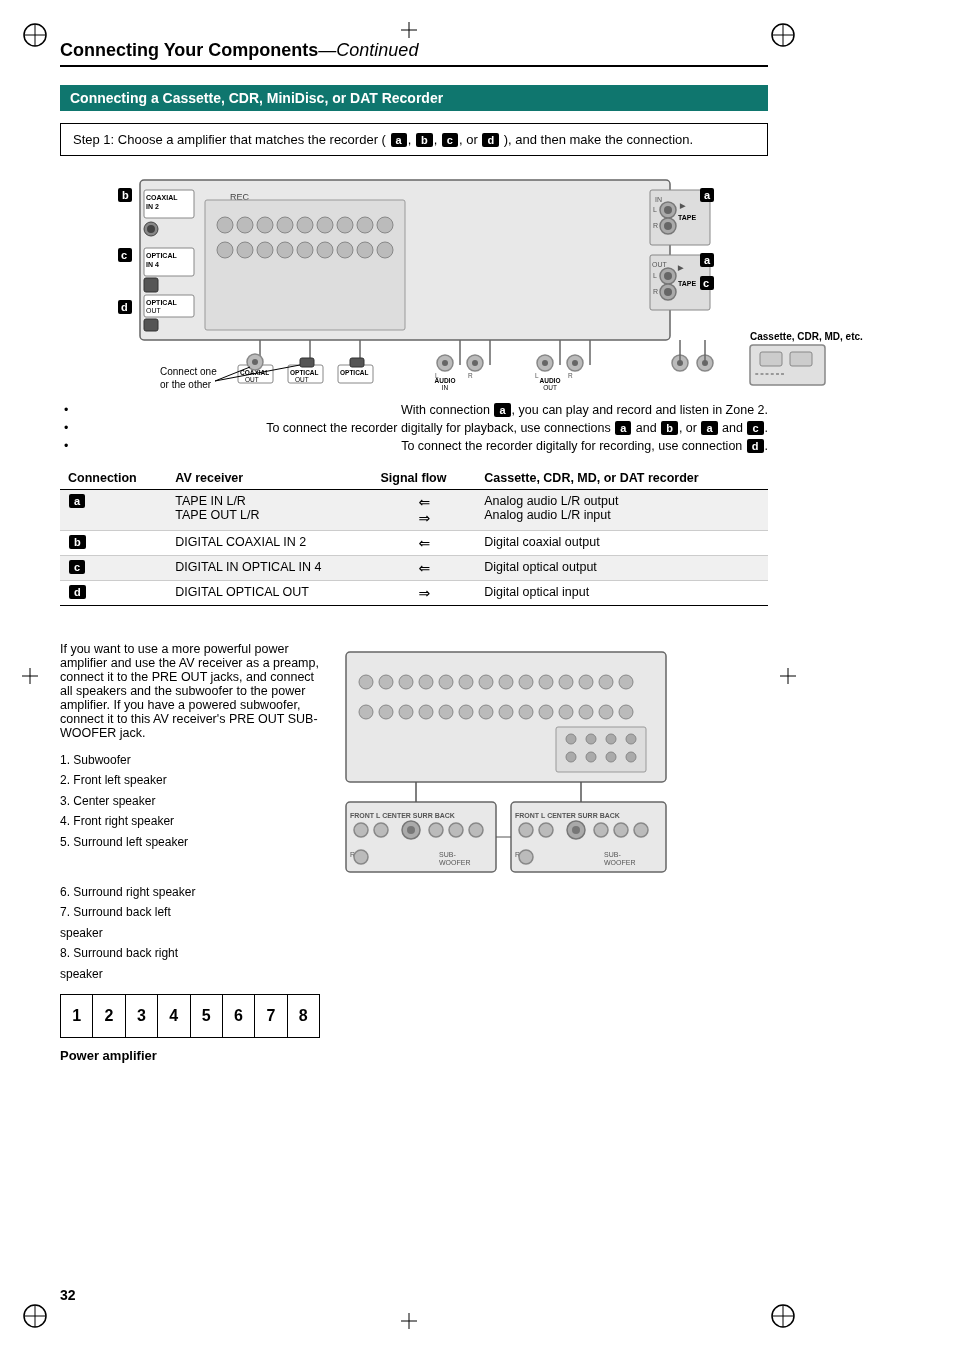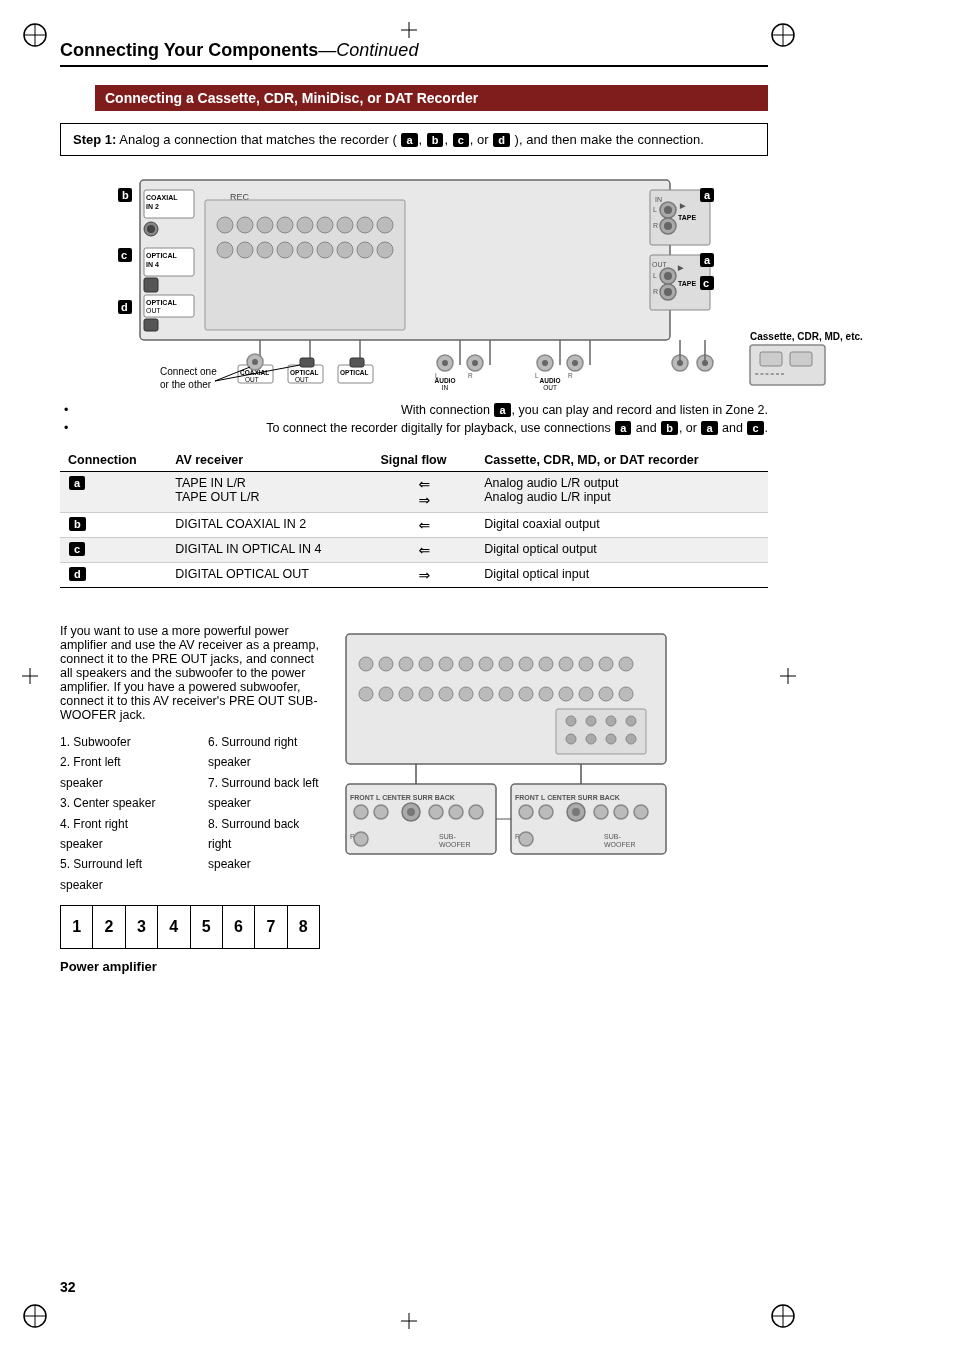--- a/index.html
+++ b/index.html
@@ -46,36 +46,35 @@
     .page-title {
       font-size: 18px;
       font-weight: bold;
       border-bottom: 2px solid #000;
       padding-bottom: 4px;
       margin-bottom: 18px;
     }
     .page-title em { font-style: italic; font-weight: normal; }
 
     .section-header {
-      background: #7f1d1d;
+      background: #0f766e;
       color: #fff;
       font-size: 14px;
       font-weight: bold;
       padding: 5px 10px;
       margin-bottom: 12px;
-      margin-left: 35px;
     }
 
     .step-box {
       border: 1px solid #000;
       padding: 8px 12px;
       margin-bottom: 14px;
       font-size: 13px;
     }
-    .step-box .step-label { font-weight: bold; }
+    .step-box .step-label { font-weight: normal; }
 
     
     .badge {
       display: inline-block;
       background: #000;
       color: #fff;
       font-size: 11px;
       font-weight: bold;
       padding: 1px 5px;
       border-radius: 2px;
@@ -116,22 +115,23 @@
     .connection-table td {
       padding: 4px 8px;
       border-bottom: 1px solid #ccc;
       vertical-align: top;
     }
     .connection-table tr:last-child td { border-bottom: 1px solid #000; }
     .connection-table .row-badge td { background: #f0f0f0; }
     .arrow-cell { text-align: center; font-size: 14px; }
     .speaker-list {
       display: flex;
-      gap: 42px;
+      gap: 30px;
       margin: 8px 0;
+      flex-direction: column;
     }
     .speaker-col { font-size: 12px; line-height: 1.7; }
 
     
     .amp-boxes {
       display: flex;
       justify-content: center;
       margin: 10px 0;
       border: 1px solid #000;
       width: 100%;
@@ -149,21 +149,21 @@
     .power-amplifier-label {
       text-align: left;
       font-weight: bold;
       font-size: 13px;
       margin-top: 4px;
     }
 
     
     .page-number {
       position: absolute;
-      bottom: 56px;
+      bottom: 48px;
       left: 60px;
       font-size: 14px;
       font-weight: bold;
     }
 
     
     .diagram-wrapper {
       width: 100%;
       position: relative;
     }
@@ -238,21 +238,21 @@
   </div>
 
   <div class="page-title">
     <span>Connecting Your Components</span><em>—Continued</em>
   </div>
 
   <div class="section-header">Connecting a Cassette, CDR, MiniDisc, or DAT Recorder</div>
 
   <div class="step-box">
     <span class="step-label">Step 1:</span>
-    <span>Analog a connection that matches the recorder (</span>
+    <span>Choose a amplifier that matches the recorder (</span>
     <span class="badge">a</span>,
     <span class="badge">b</span>,
     <span class="badge">c</span>, or
     <span class="badge">d</span>
     <span>), and then make the connection.</span>
   </div>
 
   <div class="diagram-wrapper">
     <svg width="840" height="230" viewBox="0 0 840 230">
 
@@ -400,20 +400,21 @@
       <line x1="620" y1="170" x2="620" y2="195" stroke="#666" stroke-width="1.5"></line>
       <line x1="645" y1="170" x2="645" y2="195" stroke="#666" stroke-width="1.5"></line>
 
       <text x="690" y="170" font-size="10" fill="#000" font-weight="bold">Cassette, CDR, MD, etc.</text>
     </svg>
   </div>
 
   <ul class="bullets">
     <li>With connection <span class="badge">a</span>, you can play and record and listen in Zone 2.</li>
     <li>To connect the recorder digitally for playback, use connections <span class="badge">a</span> and <span class="badge">b</span>, or <span class="badge">a</span> and <span class="badge">c</span>.</li>
+    <li>To connect the recorder digitally for recording, use connection <span class="badge">d</span>.</li>
   </ul>
 
   <table class="connection-table">
     <thead>
       <tr>
         <th>Connection</th>
         <th>AV receiver</th>
         <th>Signal flow</th>
         <th>Cassette, CDR, MD, or DAT recorder</th>
       </tr>

